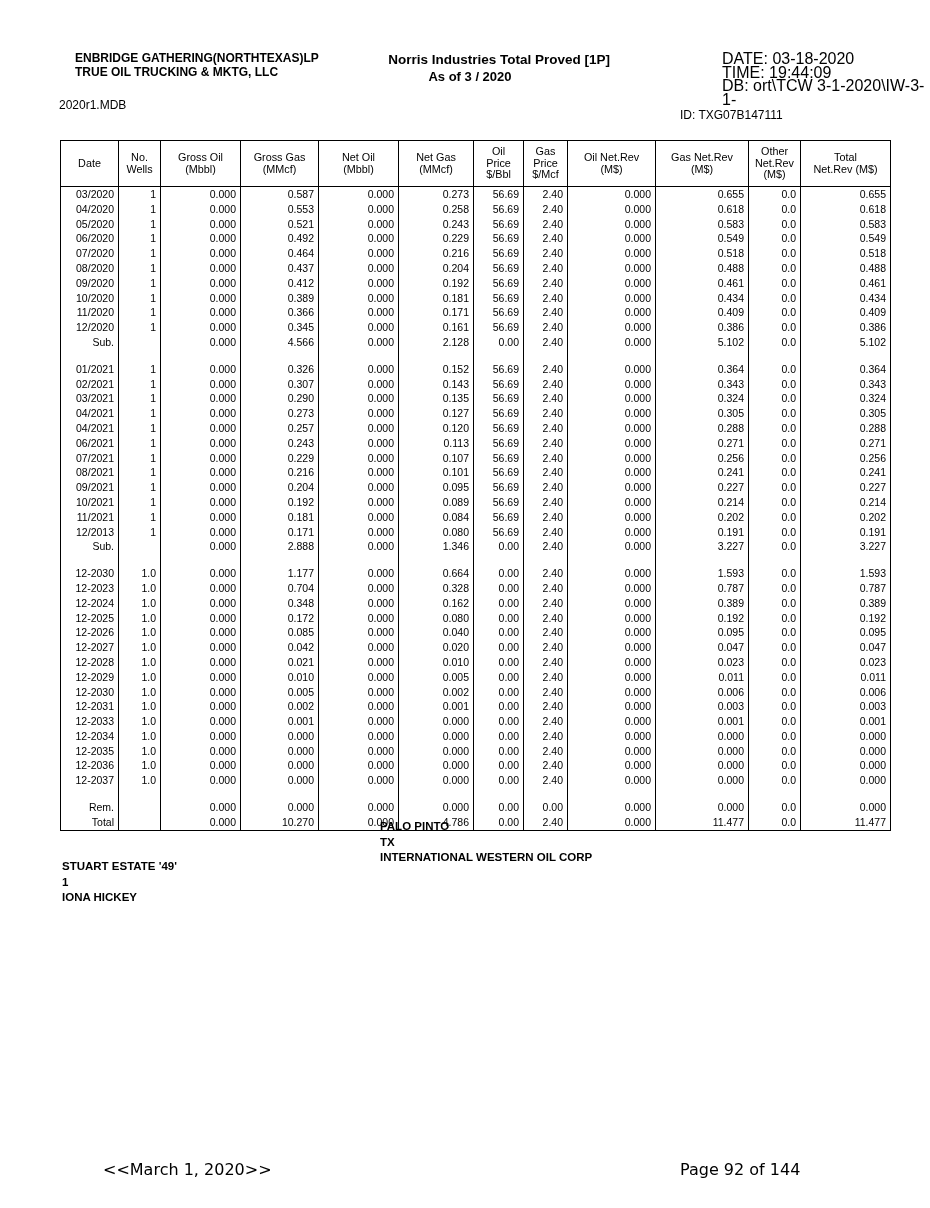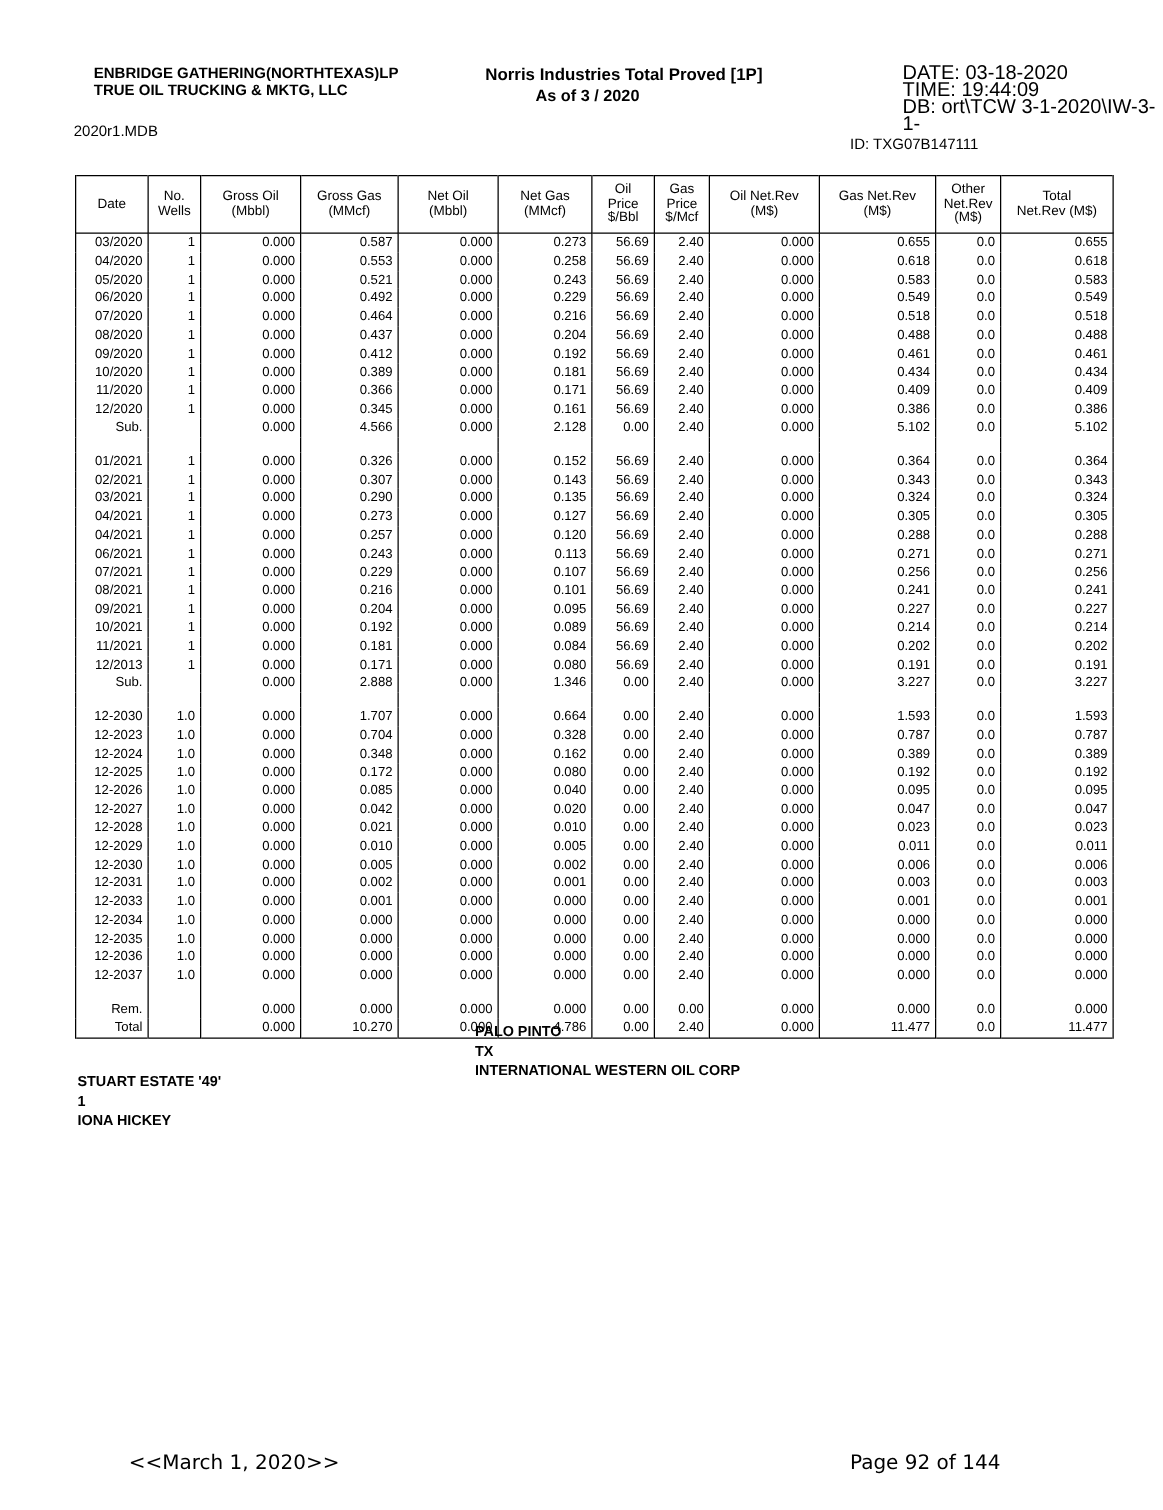--- a/index.html
+++ b/index.html
@@ -483,21 +483,21 @@
         <td></td>
         <td></td>
         <td></td>
         <td></td>
         <td></td>
       </tr>
       <tr>
         <td>12-2030</td>
         <td>1.0</td>
         <td>0.000</td>
-        <td>1.707</td>
+        <td>1.177</td>
         <td>0.000</td>
         <td>0.664</td>
         <td>0.00</td>
         <td>2.40</td>
         <td>0.000</td>
         <td>1.593</td>
         <td>0.0</td>
         <td>1.593</td>
       </tr>
       <tr>

